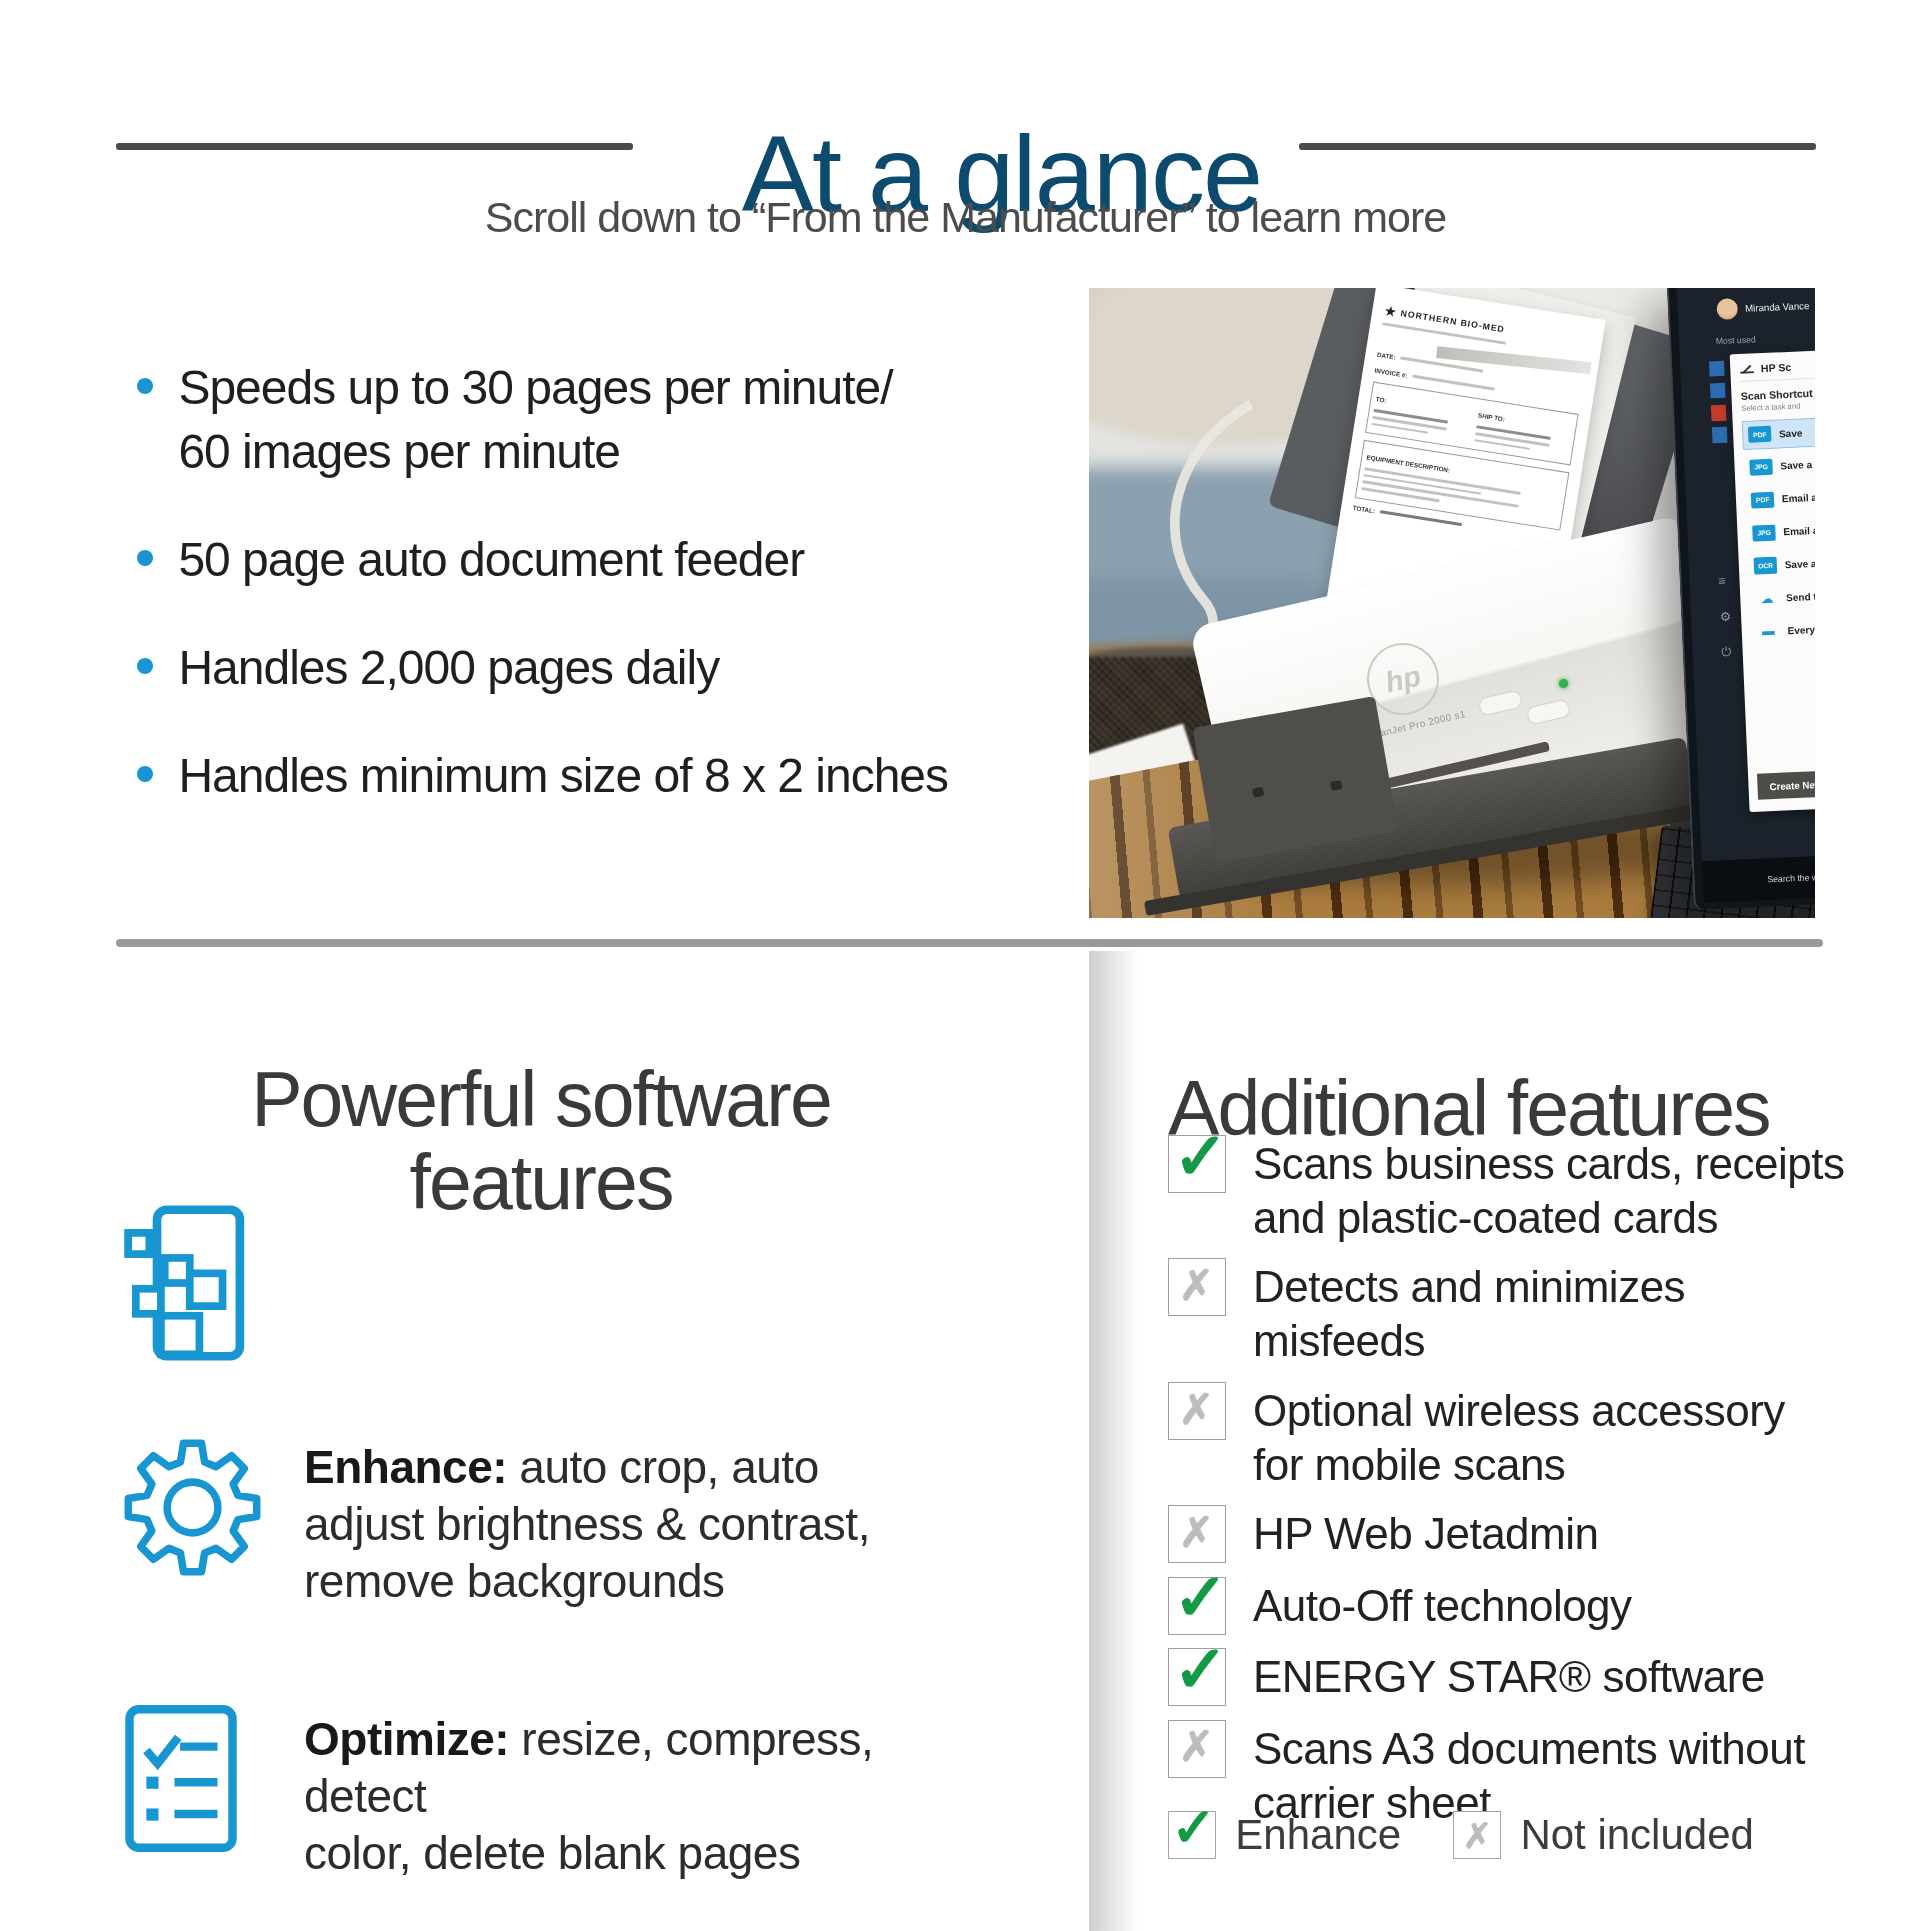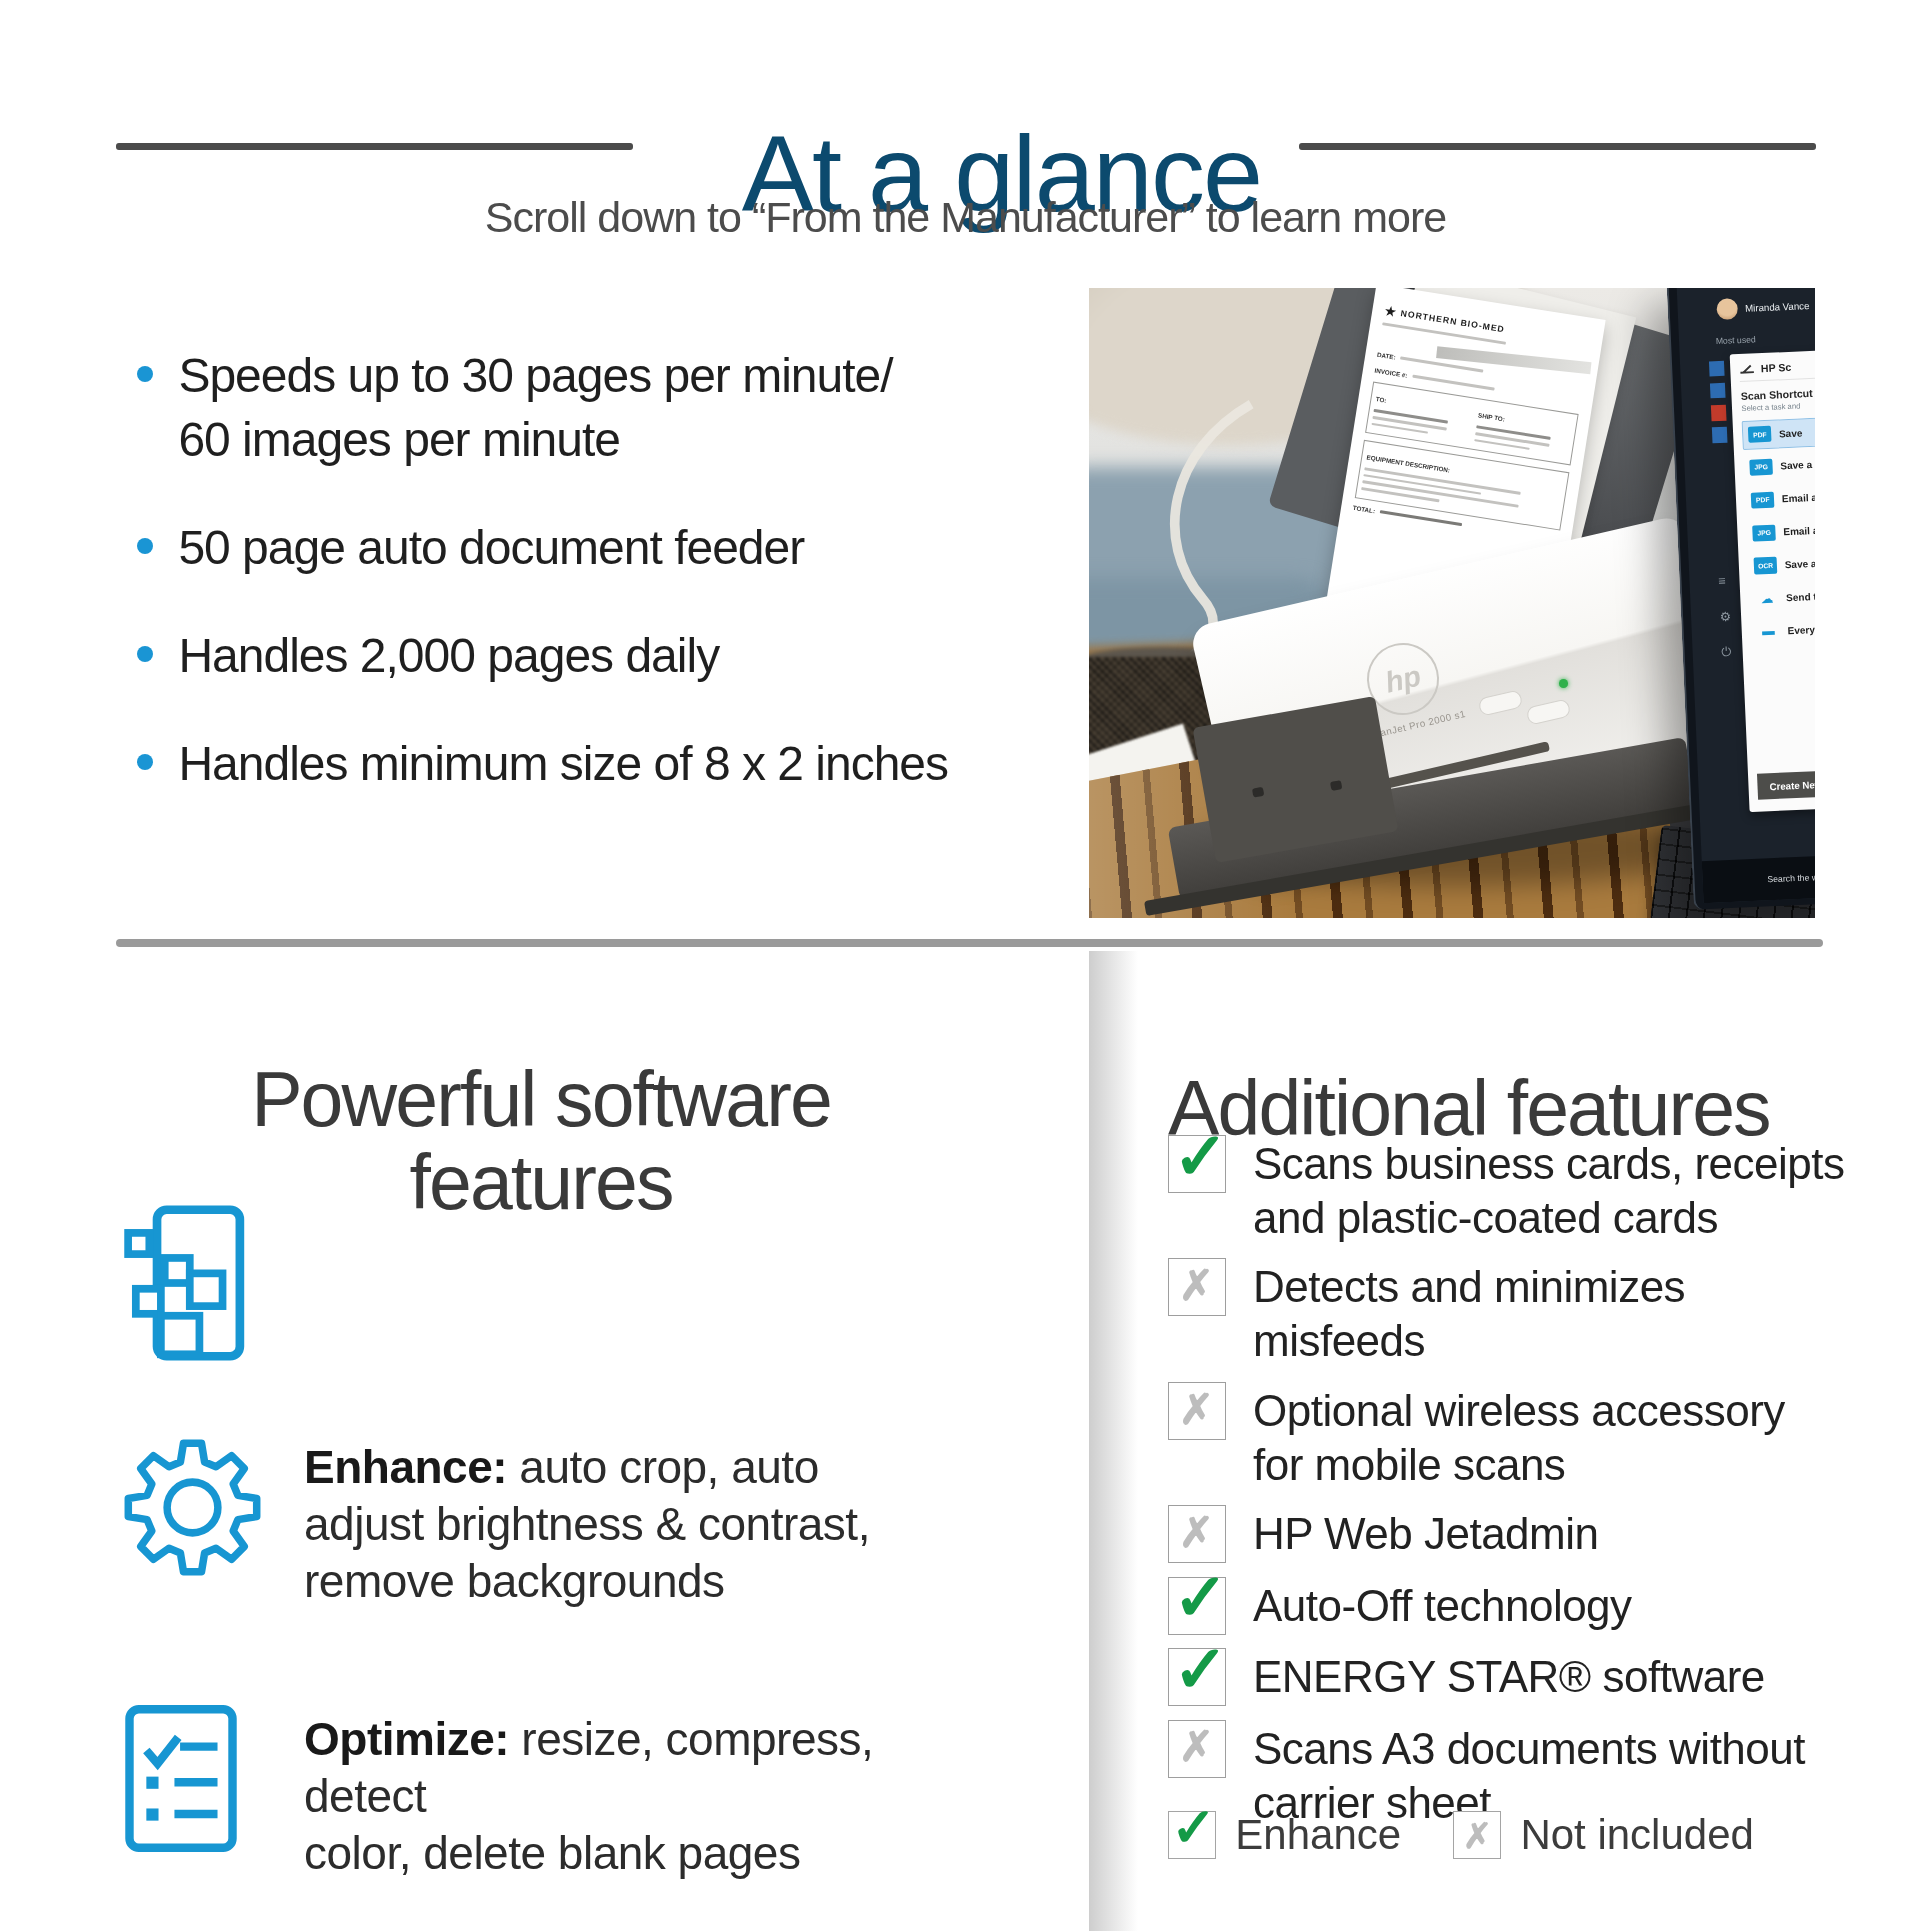--- a/index.html
+++ b/index.html
@@ -9,21 +9,21 @@
   
   .page-title{position:absolute;left:0;top:39px;width:100%;text-align:center;
               font-size:108px;font-weight:400;color:#0c4a6e;letter-spacing:-1.9px;padding-left:36px;}
   .title-rule{position:absolute;top:143px;height:6.8px;background:#4b4b4b;border-radius:2.9px;}
   .rule-left{left:116px;width:517px;}
   .rule-right{left:1299px;width:517px;}
   .subtitle{position:absolute;left:0;top:193px;width:100%;text-align:center;
             font-size:43px;font-weight:400;color:#4c4c4c;letter-spacing:-1px;}
 
   
-  .bullets{position:absolute;left:137px;top:344px;width:908px;}
+  .bullets{position:absolute;left:137px;top:356px;width:908px;}
   .bullet-item{display:flex;margin-bottom:44px;}
   .bullet-dot{flex:0 0 auto;width:16.4px;height:16.4px;border-radius:50%;background:#1a95d4;
               margin:22px 25px 0 0;}
   .bullet-text{font-size:48px;line-height:64px;color:#1f1f1f;white-space:pre-line;letter-spacing:-1px;}
 
   
   .divider{position:absolute;left:116px;top:939px;width:1707px;height:7.7px;background:#9a9a9a;border-radius:3.9px;}
   .col-shadow{position:absolute;left:1089px;top:951px;width:68px;height:980px;
               background:linear-gradient(90deg,rgba(110,110,110,.34),rgba(255,255,255,0) 72%);}
 

